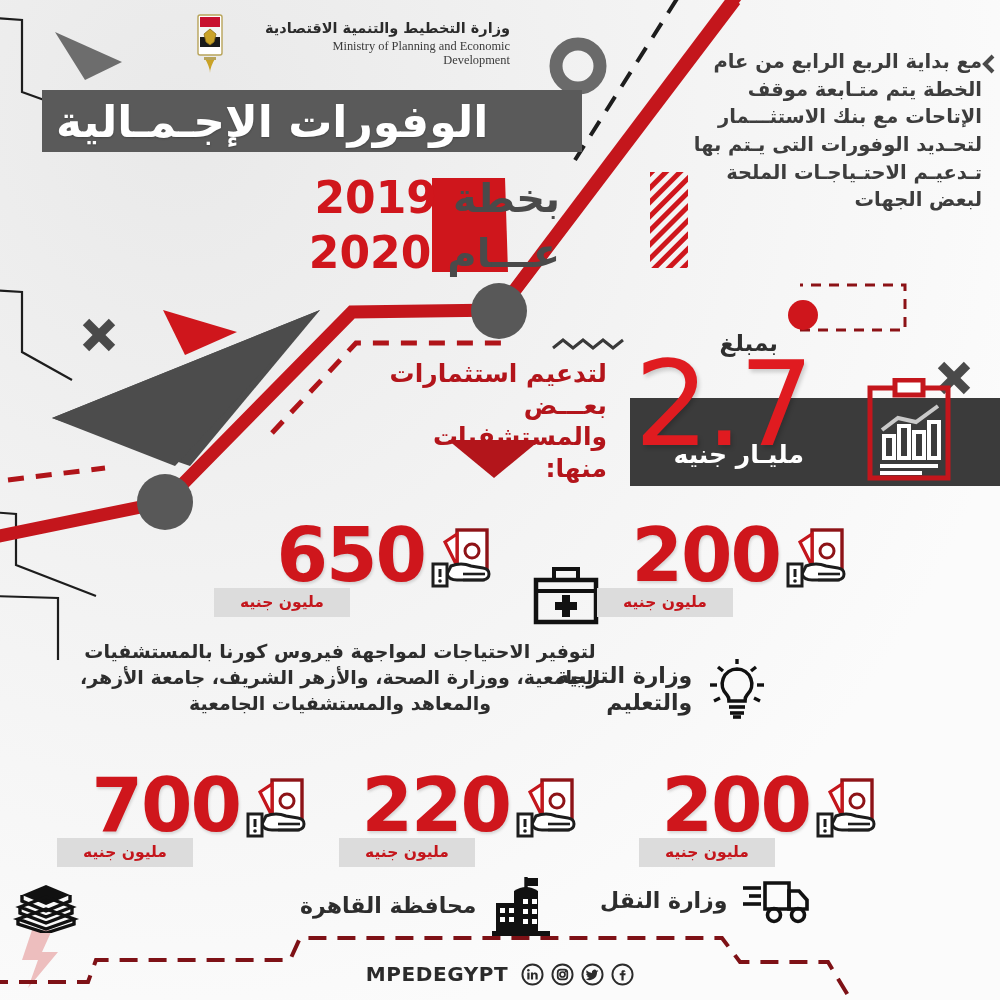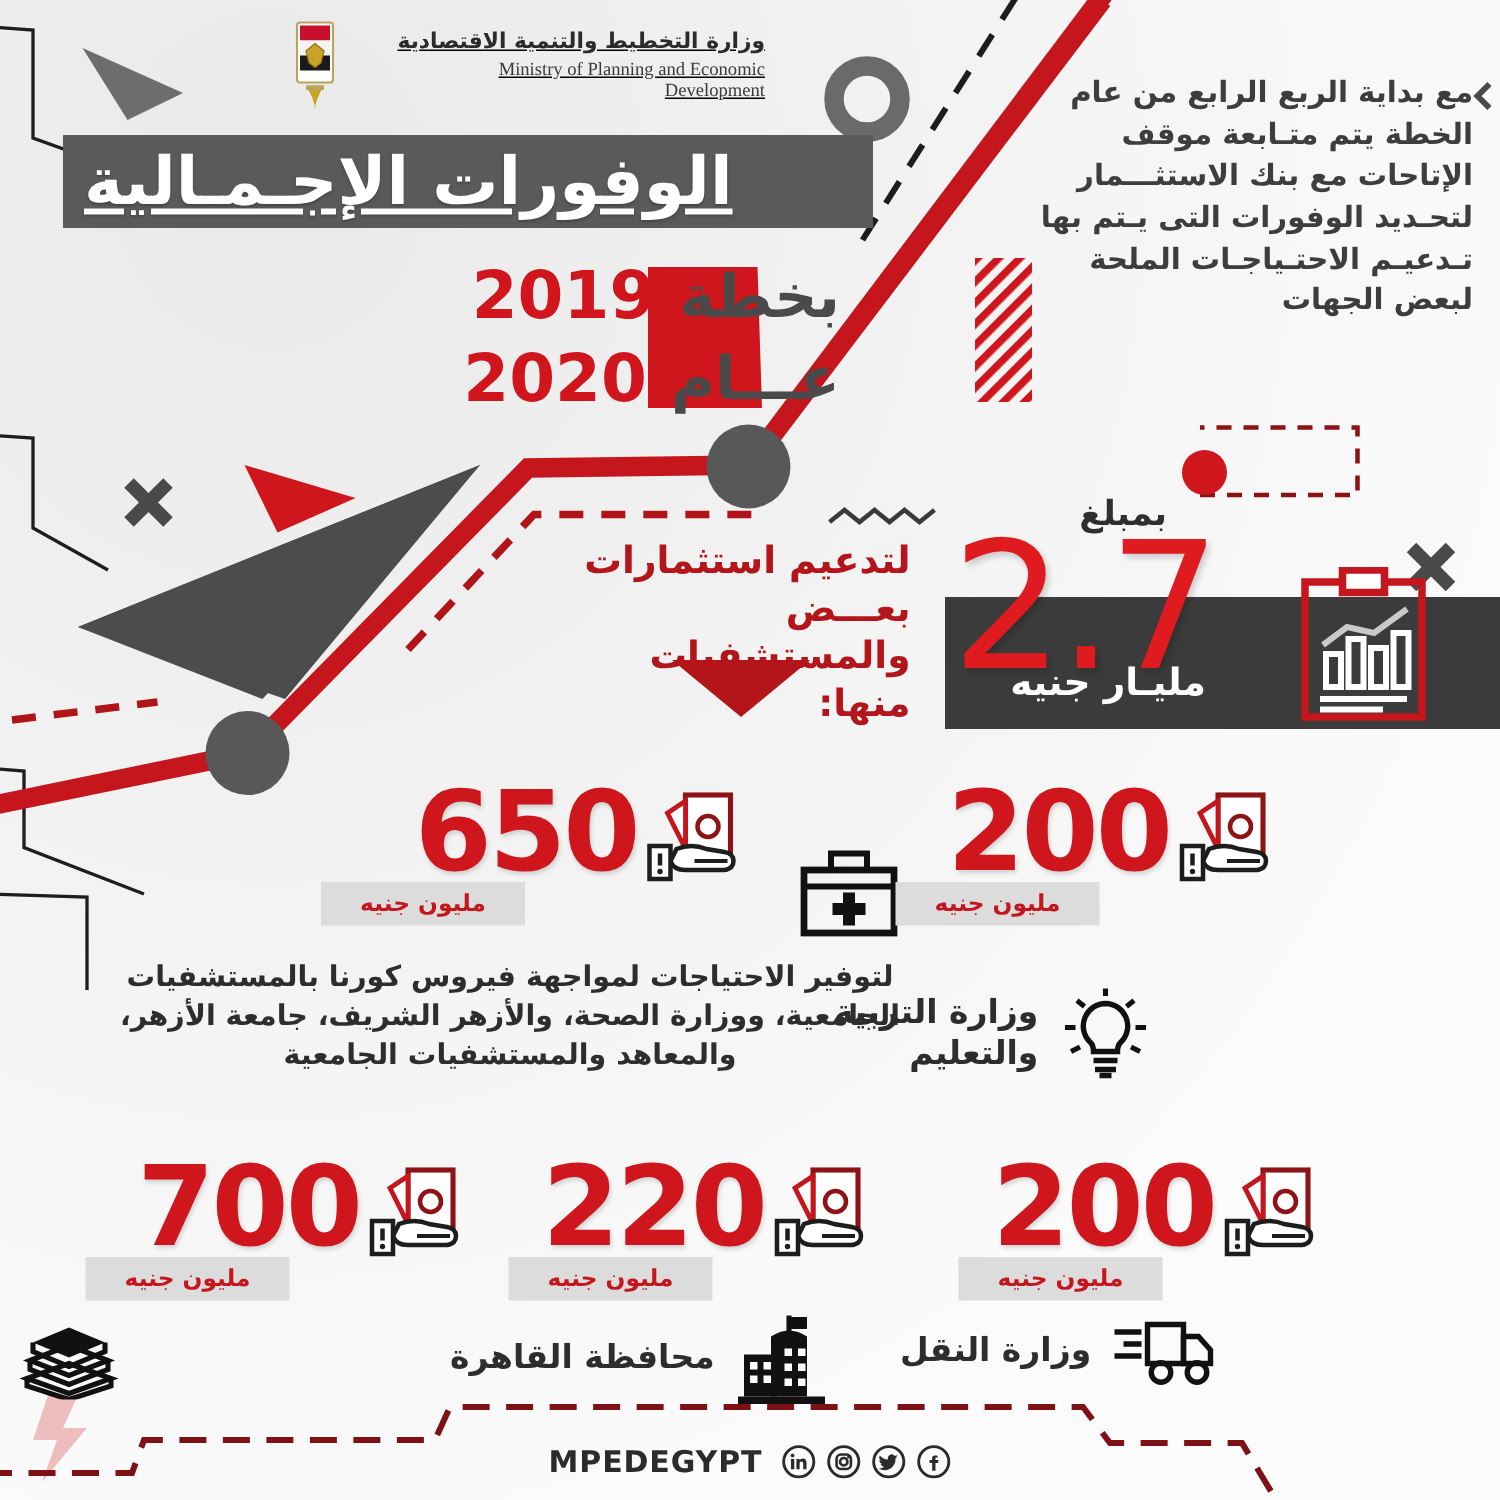--- a/index.html
+++ b/index.html
@@ -16,35 +16,35 @@
       linear-gradient(135deg,#ededed 0%,#f7f7f7 50%,#fafafa 100%);
     overflow:hidden;
   }
   .abs{position:absolute;}
   .noevt{pointer-events:none;}
 
   
   #deco{position:absolute;inset:0;width:1000px;height:1000px;}
 
   
-  #logo-block{top:8px;left:190px;width:320px;height:72px;display:flex;align-items:center;gap:8px;text-decoration:underline;}
+  #logo-block{top:8px;left:190px;width:320px;height:72px;display:flex;align-items:center;gap:8px;}
   #logo-text{flex:1;text-align:right;direction:rtl;}
   #logo-ar{font-size:14.5px;font-weight:bold;color:#2b2b2b;letter-spacing:.2px;line-height:1.15;}
   #logo-en{font-family:"Liberation Serif","DejaVu Serif",serif;font-size:12.4px;color:#3a3a3a;line-height:1.18;margin-top:2px;}
   #flag-emblem{width:40px;height:62px;flex:0 0 40px;}
 
   
   #title-bar{
     top:90px;left:42px;width:540px;height:62px;
     background:#5a5a5a;display:flex;align-items:center;justify-content:flex-end;
     padding-left:14px;box-sizing:border-box;
   }
   #title-main{
     color:#fff;font-size:44px;font-weight:bold;letter-spacing:0px;
-    padding-right:20px;white-space:nowrap;text-shadow:0 1px 2px rgba(0,0,0,.25);text-decoration:underline;
+    padding-right:20px;white-space:nowrap;text-shadow:0 1px 2px rgba(0,0,0,.25);
   }
   #subtitle-wrap{top:170px;left:60px;width:500px;height:120px;direction:rtl;}
   .sub-row{display:flex;align-items:center;justify-content:flex-start;gap:16px;height:55px;}
   .sub-ar{color:#4a4a4a;font-size:40px;font-weight:bold;white-space:nowrap;}
   .sub-num{color:#d0161c;font-size:44px;font-weight:bold;white-space:nowrap;}
 
   
   #intro{
     top:48px;right:18px;width:312px;direction:rtl;text-align:right;
     color:#3d3d3d;font-size:19.5px;font-weight:bold;line-height:1.42;

